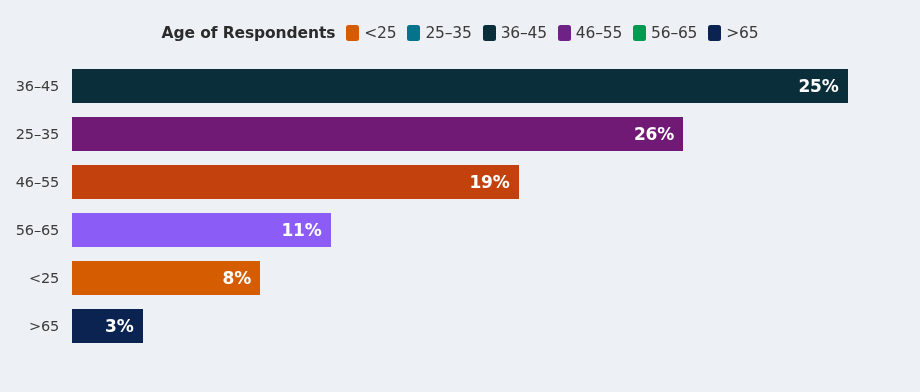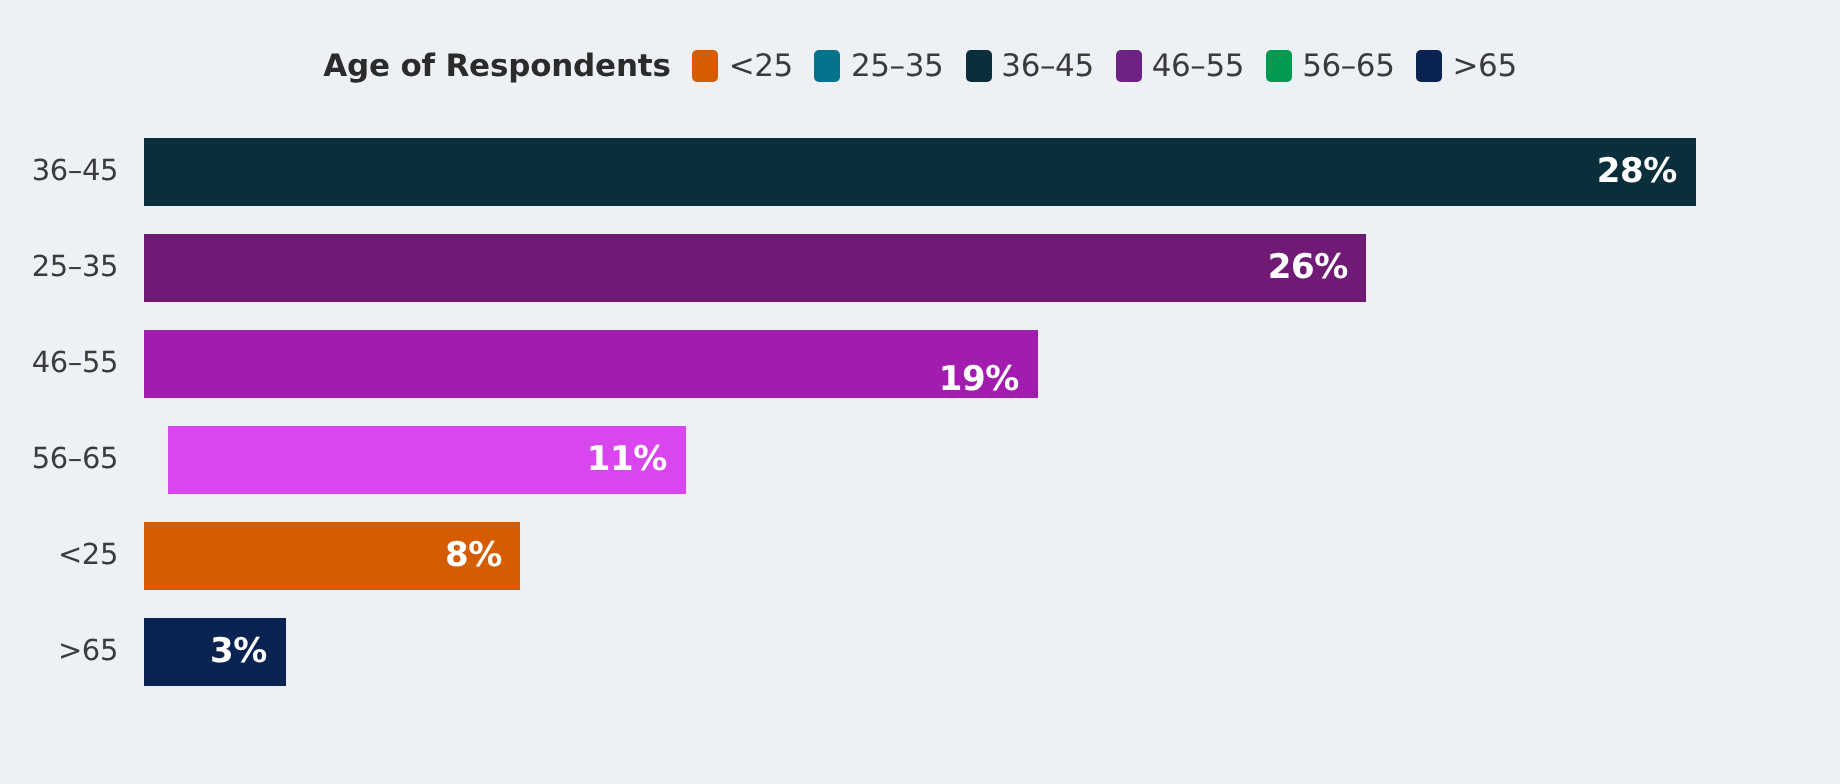--- a/index.html
+++ b/index.html
@@ -151,44 +151,44 @@
       <span class="legend-swatch" style="background: rgb(11, 35, 80);"></span>
       <span class="legend-label">&gt;65</span>
     </span>
   </div>
 
   <div class="plot">
       <div class="row">
         <div class="cat-label">36–45</div>
         <div class="bar-wrap">
           <div class="bar" style="background: rgb(10, 47, 58); width: 775.5px;">
-            <span class="bar-value">28%</span>
+            <span class="bar-value">25%</span>
           </div>
         </div>
       </div>
       <div class="row">
         <div class="cat-label">25–35</div>
         <div class="bar-wrap">
           <div class="bar" style="background: #701a75; width: 611px;">
             <span class="bar-value">26%</span>
           </div>
         </div>
       </div>
       <div class="row">
         <div class="cat-label">46–55</div>
         <div class="bar-wrap">
-          <div class="bar" style="background: #a21caf; width: 446.5px; align-items: flex-end;">
+          <div class="bar" style="background: #c2410c; width: 446.5px;">
             <span class="bar-value">19%</span>
           </div>
         </div>
       </div>
       <div class="row">
         <div class="cat-label">56–65</div>
         <div class="bar-wrap">
-          <div class="bar" style="background: #d946ef; width: 258.5px; margin-left: 12px;">
+          <div class="bar" style="background: #8b5cf6; width: 258.5px;">
             <span class="bar-value">11%</span>
           </div>
         </div>
       </div>
       <div class="row">
         <div class="cat-label">&lt;25</div>
         <div class="bar-wrap">
           <div class="bar" style="background: rgb(214, 92, 2); width: 188px;">
             <span class="bar-value">8%</span>
           </div>

